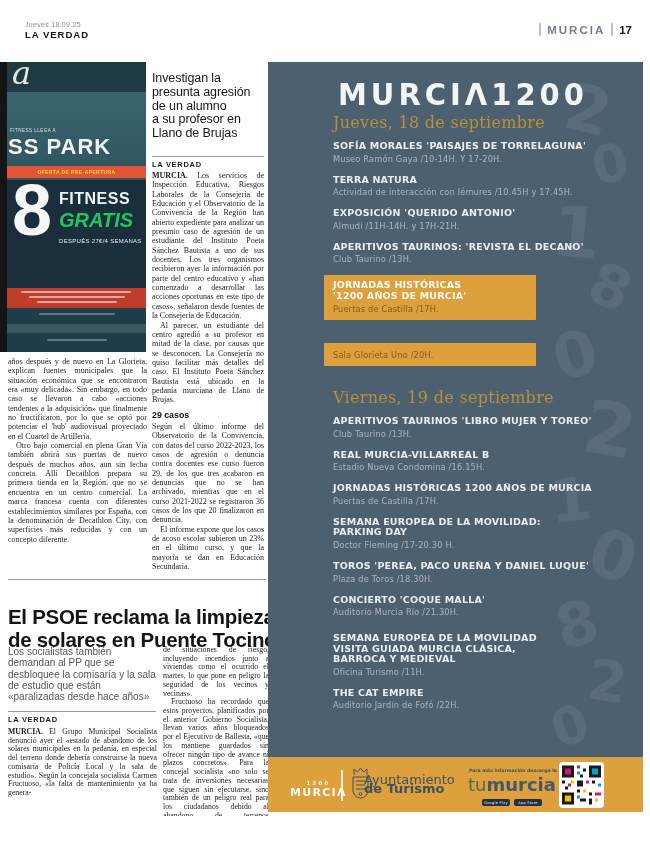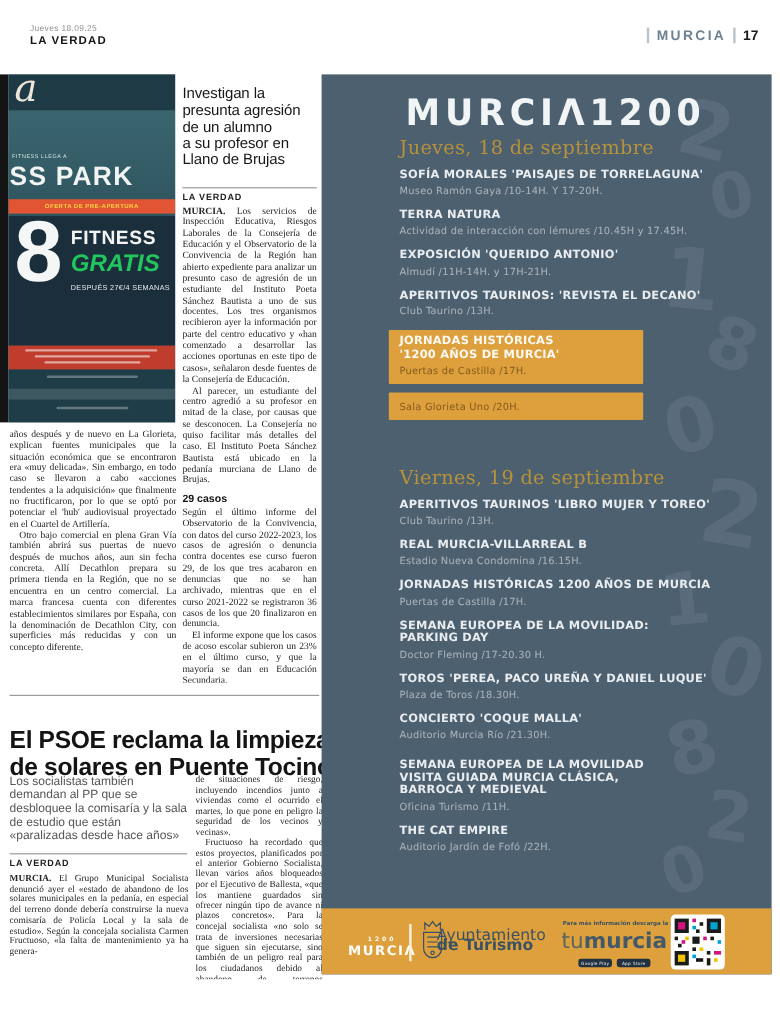--- a/index.html
+++ b/index.html
@@ -82,21 +82,21 @@
               letter-spacing:4px;white-space:nowrap;transform:scaleY(1.05)}
   .day{position:absolute;left:65px;width:262px}
   .day1{top:51px}.day2{top:326px}.day3{top:571px}
   .day-date{margin:0 0 9px;font-family:"DejaVu Serif",serif;font-weight:normal;font-size:16px;
             color:#b6923a;letter-spacing:.3px}
   .event{margin-bottom:11px}
   .ev-title{font-size:9.5px;font-weight:bold;color:#e9edf0;letter-spacing:.2px;line-height:10.6px;
             white-space:pre-line}
   .ev-venue{font-size:8.2px;color:rgba(255,255,255,.52);margin-top:2px;letter-spacing:.2px}
   .event.highlight{background:#dda03c;width:212px;margin-left:-9px;padding:5px 9px 6px;
-                   box-sizing:border-box;margin-bottom:7px;border-radius:1px}
+                   box-sizing:border-box;margin-bottom:23px;border-radius:1px}
   .event.highlight .ev-title{color:#fdfaf3}
   .event.highlight .ev-venue{color:rgba(96,62,18,.72)}
 
   
   .panel-footer{position:absolute;left:0;top:695px;width:375px;height:55px;background:#dda03c}
   .f-logo{position:absolute;left:22px;top:24px;color:#fdfdfb;text-align:center;line-height:1.1}
   .f-logo-top{font-size:5px;font-weight:bold;letter-spacing:2.5px}
   .f-logo-main{font-size:11px;font-weight:bold;letter-spacing:1.3px;font-family:"DejaVu Sans",sans-serif}
   .f-div{position:absolute;left:73px;top:13px;width:2px;height:31px;background:#f8f0df}
   .f-crest{position:absolute;left:81px;top:9px}

